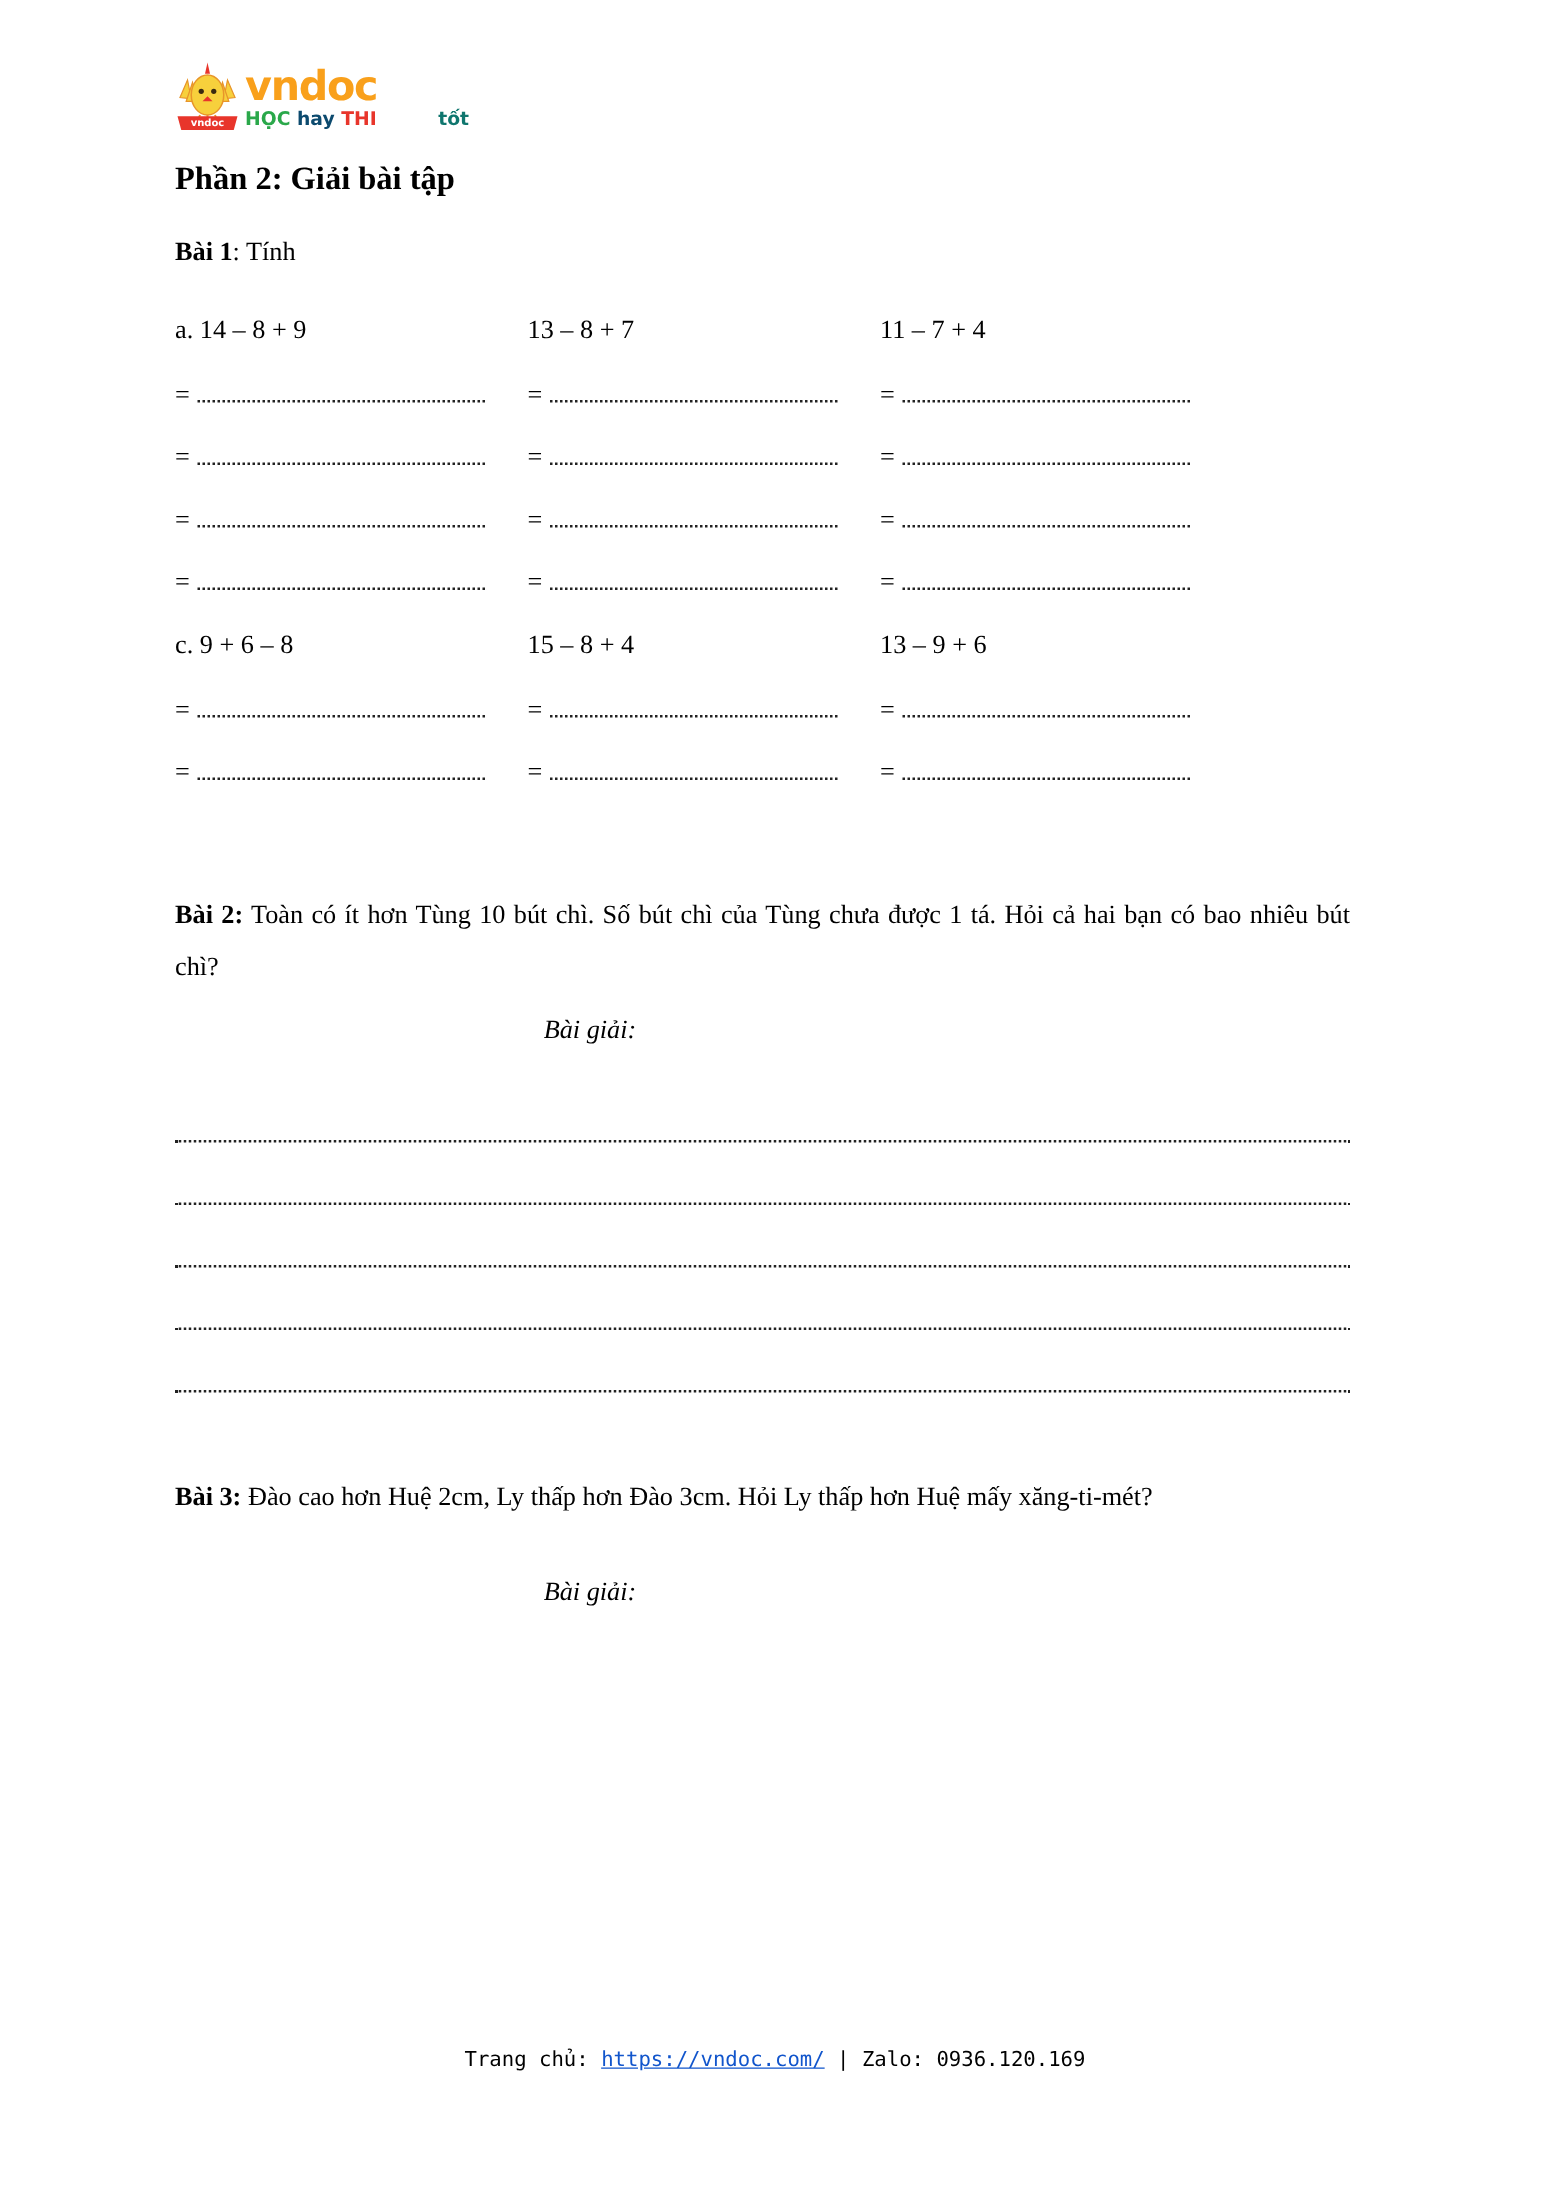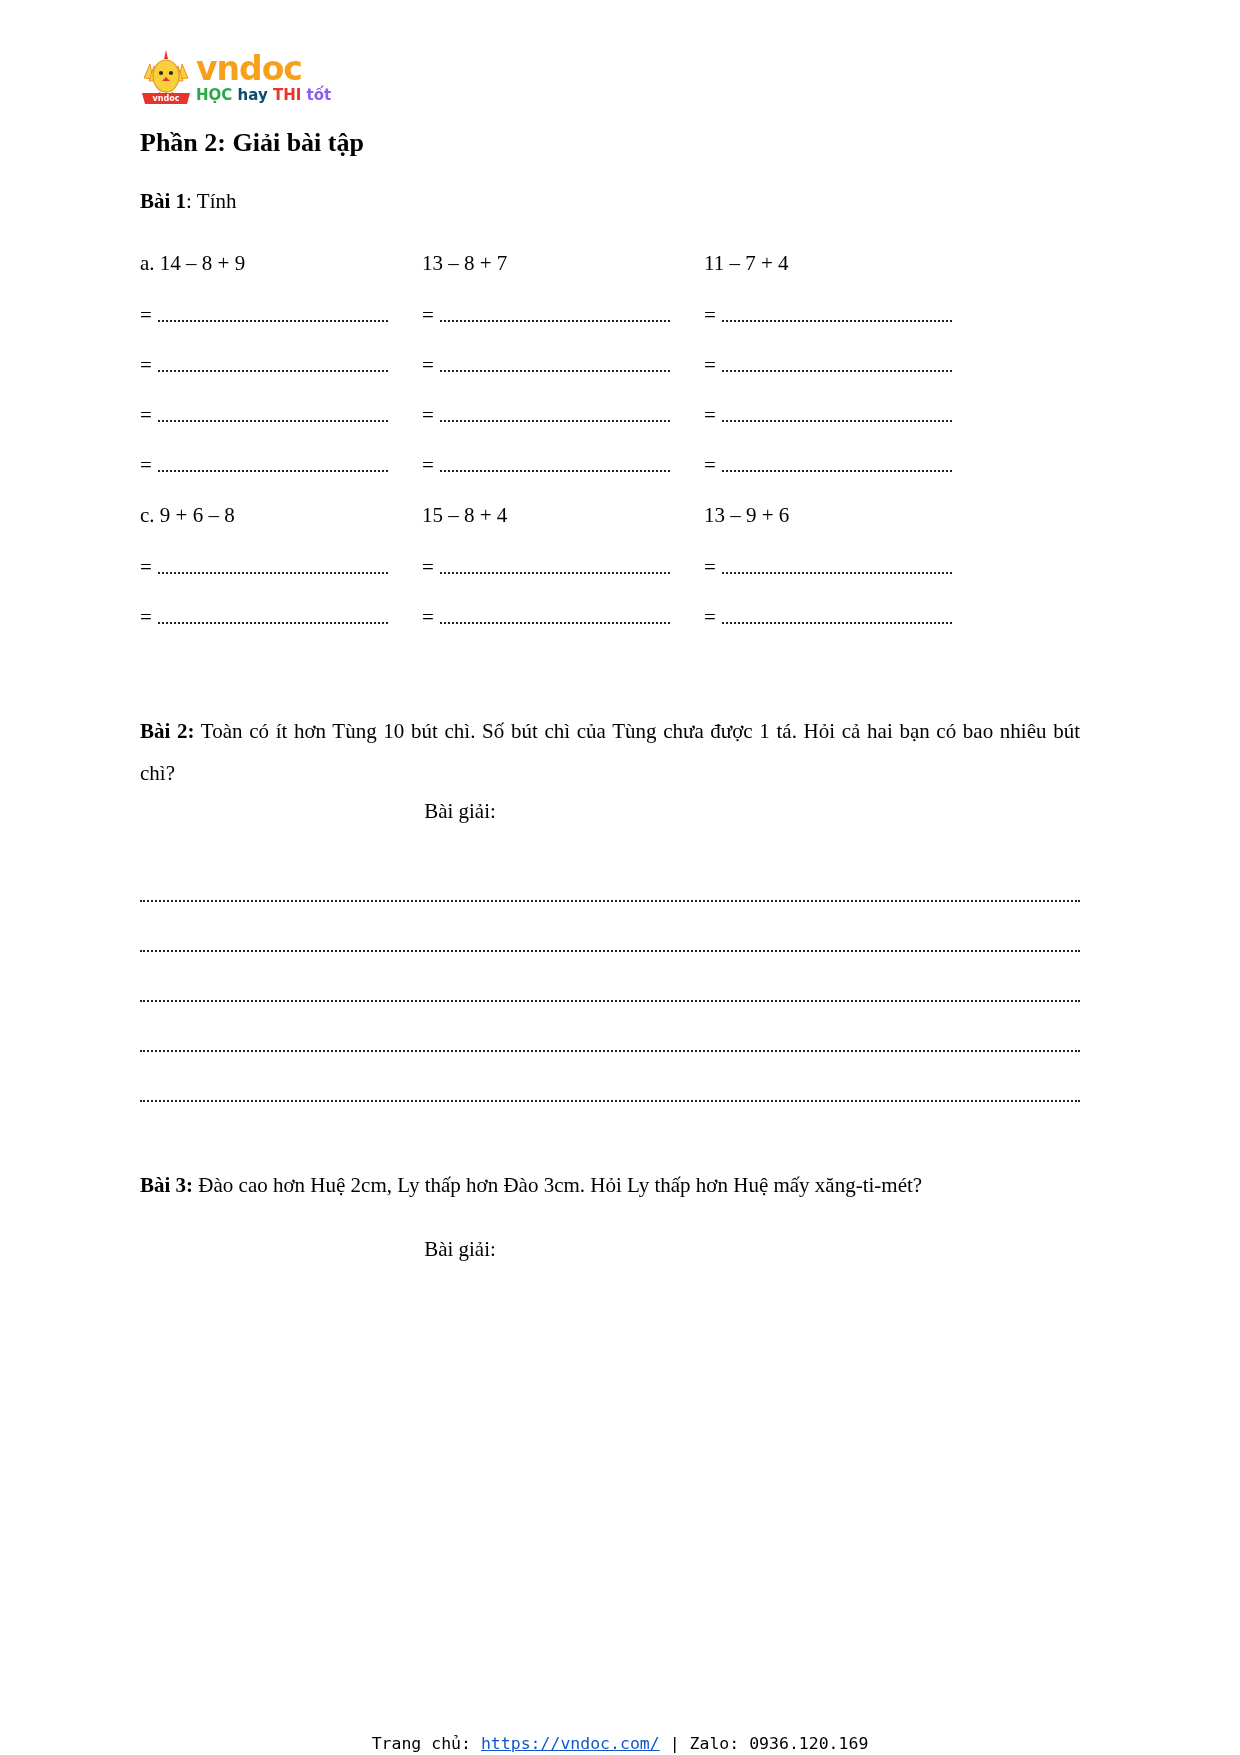--- a/index.html
+++ b/index.html
@@ -58,21 +58,21 @@
     font-family: "DejaVu Sans", sans-serif;
     font-weight: 700;
     font-size: 15px;
     line-height: 17px;
     letter-spacing: 0px;
     margin-top: 1px;
   }
   .tag-hoc { color: #2aa84a; }
   .tag-hay { color: #0c4a6e; }
   .tag-thi { color: #e8352b; }
-  .tag-tot { color: #8b5cf6; }
+  .tag-tot { color: #0f766e; margin-left: 44px; }
 
   
   .h-section {
     font-size: 26px;
     font-weight: bold;
     line-height: 30px;
     margin: 0 0 26px 0;
   }
   .p-line {
     font-size: 21px;
@@ -87,21 +87,22 @@
     margin: 0;
     text-align: justify;
     width: 940px;
   }
 
   .center-label {
     font-size: 21px;
     line-height: 34px;
     text-align: center;
     width: 640px;
-    margin: 0;
+    margin: 12px;
+    font-style: italic;
   }
 
   
   .ex-block { margin-top: 30px; }
   .ex-row {
     display: flex;
     width: 940px;
     gap: 12px;
   }
   .ex-row.expr { margin-bottom: 22px; }
@@ -138,21 +139,21 @@
   .answer-line {
     border-bottom: 2px dotted #222;
     height: 48px;
     width: 940px;
   }
 
   
   .footer {
     position: absolute;
     left: 0;
-    top: 1734px;
+    top: 1638px;
     width: 1240px;
     text-align: center;
     font-family: "DejaVu Sans Mono", monospace;
     font-size: 16.5px;
     letter-spacing: 0px;
     color: #000000;
   }
   .footer a {
     color: #1155cc;
     text-decoration: underline;

